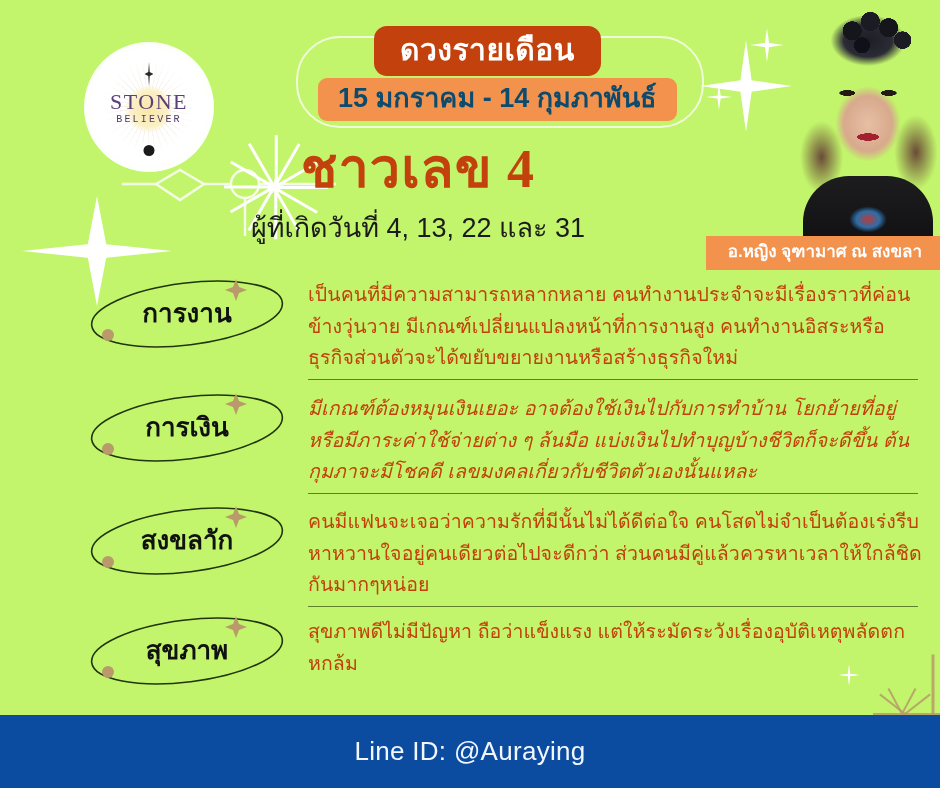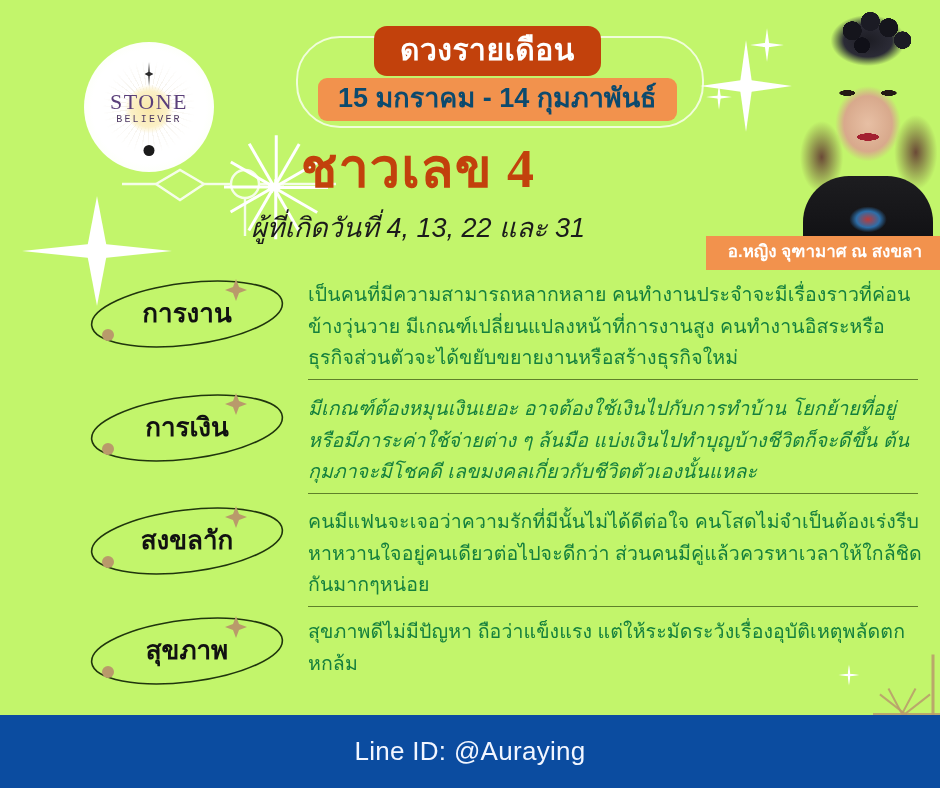--- a/index.html
+++ b/index.html
@@ -146,21 +146,20 @@
     font-family:"Liberation Serif","DejaVu Serif",serif;
     font-size:54px;font-weight:700;color:#c2410c;
     letter-spacing:1px;
     line-height:1.1;
   }
   .sub-title{
     position:absolute;left:0;right:0;top:212px;
     text-align:center;padding-right:104px;
     font-size:27px;font-weight:400;color:#1b1b1b;
     line-height:1.2;
-    font-style:italic;
   }
 
   .portrait{
     position:absolute;right:0;top:0;
     width:145px;height:238px;
     overflow:hidden;
   }
   .portrait .face{
     position:absolute;left:50%;top:0;transform:translateX(-50%);
     width:145px;height:238px;
@@ -216,21 +215,21 @@
   .ellipse-wrap svg{position:absolute;left:0;top:0;overflow:visible;}
   .ellipse-label{
     position:absolute;left:0;top:0;width:202px;height:78px;
     display:flex;align-items:center;justify-content:center;
     font-size:26px;font-weight:700;color:#111111;
     line-height:1.2;
     z-index:2;
   }
   .body-text{
     position:absolute;left:308px;width:618px;
-    font-size:19.5px;line-height:1.62;color:#15803d;
+    font-size:19.5px;line-height:1.62;color:#c2410c;
     letter-spacing:0.1px;
   }
   .divider{
     position:absolute;left:308px;width:610px;height:0;
     border-top:1.6px solid #4e6b1f;
     opacity:.85;
   }
 
   
   .footer{

